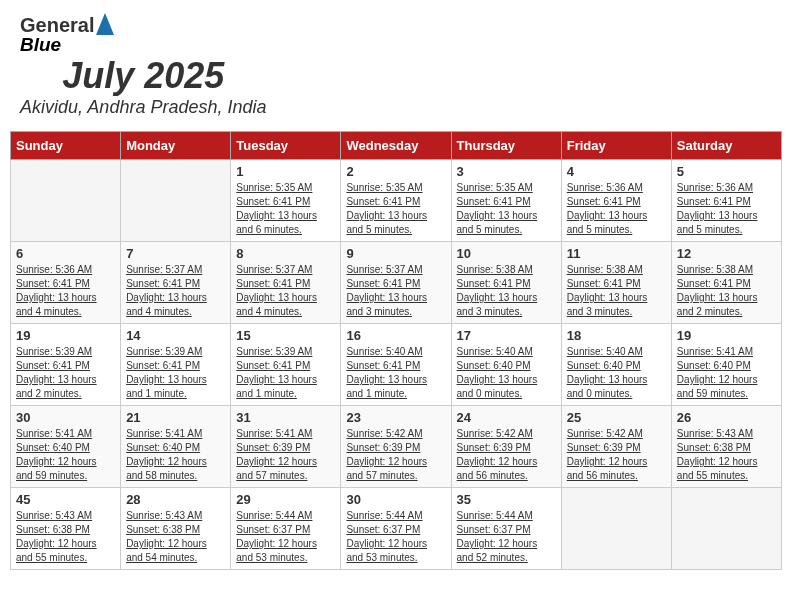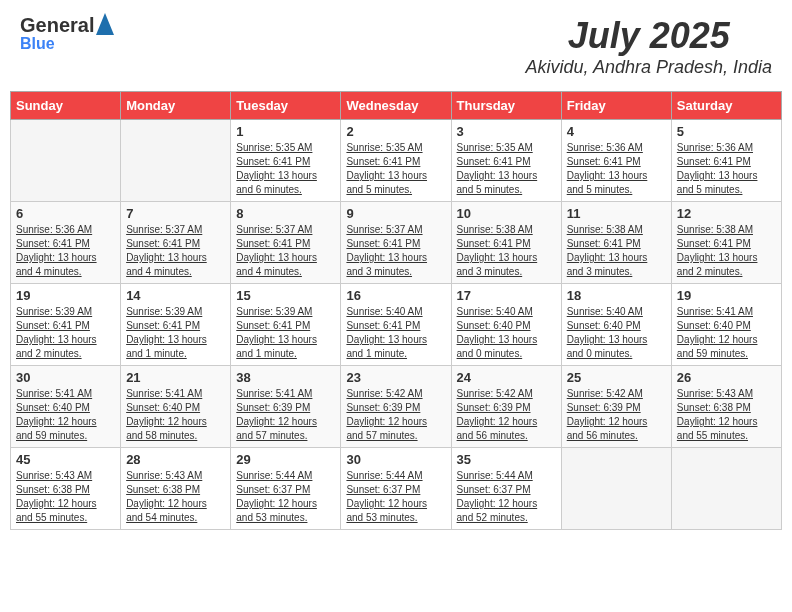--- a/index.html
+++ b/index.html
@@ -9,41 +9,42 @@
       width: 792px;
       min-height: 612px;
       padding: 10px;
     }
     .header-area {
       display: flex;
       justify-content: space-between;
       align-items: flex-start;
       margin-bottom: 8px;
       padding: 5px 10px;
+      flex-direction: column;
     }
     .title-area {
       text-align: center;
       font-style: italic;
     }
     .month-title {
       font-size: 36px;
       font-weight: bold;
       color: #333;
     }
     .location-title {
       font-size: 18px;
       color: #333;
     }
     .calendar {
       width: 100%;
       border-collapse: collapse;
       table-layout: fixed;
     }
     .calendar th {
-      background-color: #ef4444;
+      background-color: #b91c1c;
       color: #fff;
       text-align: left;
       padding: 6px 5px;
       font-size: 13px;
       border: 1px solid #aaa;
     }
     .calendar td {
       vertical-align: top;
       padding: 4px 5px;
       border: 1px solid #ccc;
@@ -74,24 +75,25 @@
       display: flex;
       align-items: center;
     }
     .general-text {
       font-size: 20px;
       font-weight: bold;
       color: #333;
       line-height: 1;
     }
     .blue-text {
-      font-size: 16px;
-      font-weight: bold;
-      color: #3b82f6;
+      font-size: 19px;
+      font-weight: bold;
+      color: #000000;
       line-height: 1;
+      font-style: italic;
     }
     
     .row-even td:not(.empty) { background: #fff; }
     .row-odd td:not(.empty) { background: #f9f9f9; }
   </style>
 </head>
 <body>
 
 <div class="header-area">
   <div class="logo-wrapper">
@@ -213,21 +215,21 @@
       <tr class="row-odd">
         <td>
           <span class="day-number">30</span>
           <div class="day-info">Sunrise: 5:41 AM<br>Sunset: 6:40 PM<br>Daylight: 12 hours and 59 minutes.</div>
         </td>
         <td>
           <span class="day-number">21</span>
           <div class="day-info">Sunrise: 5:41 AM<br>Sunset: 6:40 PM<br>Daylight: 12 hours and 58 minutes.</div>
         </td>
         <td>
-          <span class="day-number">38</span>
+          <span class="day-number">31</span>
           <div class="day-info">Sunrise: 5:41 AM<br>Sunset: 6:39 PM<br>Daylight: 12 hours and 57 minutes.</div>
         </td>
         <td>
           <span class="day-number">23</span>
           <div class="day-info">Sunrise: 5:42 AM<br>Sunset: 6:39 PM<br>Daylight: 12 hours and 57 minutes.</div>
         </td>
         <td>
           <span class="day-number">24</span>
           <div class="day-info">Sunrise: 5:42 AM<br>Sunset: 6:39 PM<br>Daylight: 12 hours and 56 minutes.</div>
         </td>

